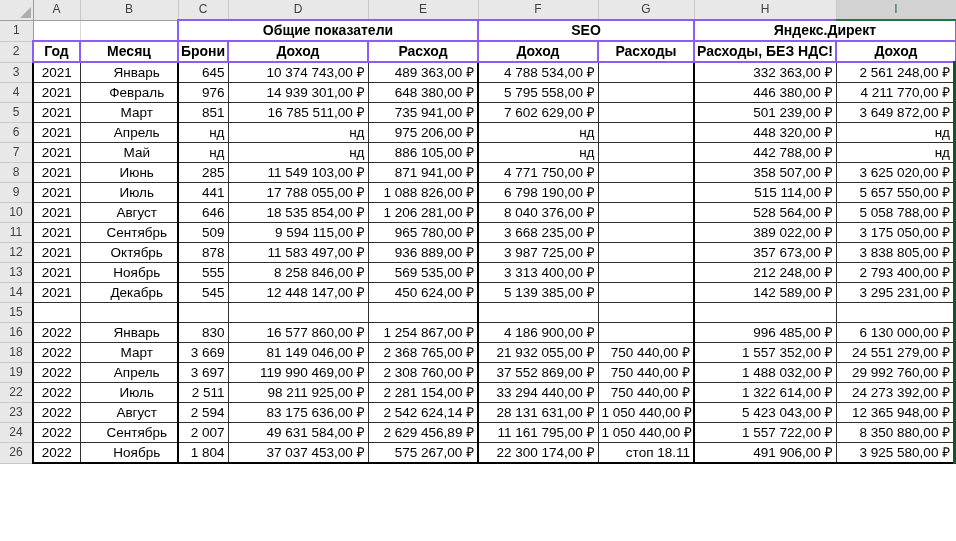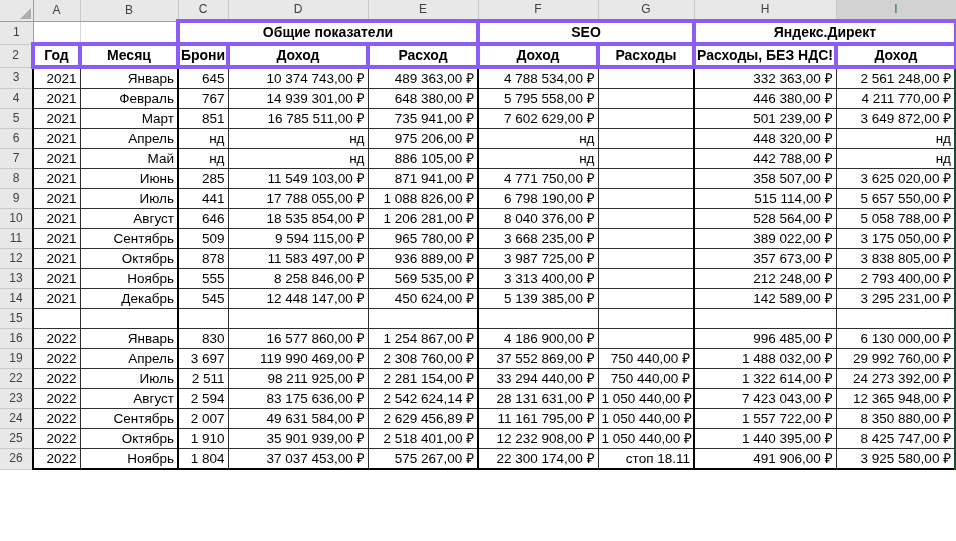--- a/index.html
+++ b/index.html
@@ -30,30 +30,30 @@
   }
   .corner::after{
     content:"";position:absolute;right:2px;bottom:2px;
     border-style:solid;border-width:0 0 11px 11px;
     border-color:transparent transparent #adadad transparent;
   }
   
   .ghost{background:#fff;border-right:1px solid #d9d9d9;}
   .mhdr,.fhdr{
     font-weight:bold;font-size:14px;text-align:center;background:#fff;
-    border:4px solid #8b5cf6;
+    border:2px solid #8b5cf6;
   }
   .c{
     background:#fff;border-right:1px solid #2f2f2f;border-bottom:1px solid #2f2f2f;
     padding:0 3px;
   }
   .tlft{border-left:2px solid #000;}
-  .trgt{border-right:4px solid #14532d;}
+  .trgt{border-right:6px solid #14532d;}
   .lastrow td.c{border-bottom:2px solid #000;}
-  .a-c{text-align:right}.a-l{text-align:right;padding-left:19px}.a-r{text-align:right}
+  .a-c{text-align:center}.a-l{text-align:center;padding-left:19px}.a-r{text-align:right}
 </style>
 </head>
 <body>
 
 <div>
   <table id="grid">
     <colgroup id="cols">
         <col style="width: 33px;">
         <col style="width: 47px;">
         <col style="width: 98px;">
@@ -107,21 +107,21 @@
           <td class="c a-r">489 363,00 ₽</td>
           <td class="c a-r tlft">4 788 534,00 ₽</td>
           <td class="c a-r"></td>
           <td class="c a-r tlft">332 363,00 ₽</td>
           <td class="c a-r trgt">2 561 248,00 ₽</td>
         </tr>
         <tr>
           <td class="rowhdr">4</td>
           <td class="c a-c tlft">2021</td>
           <td class="c a-l">Февраль</td>
-          <td class="c a-r tlft">767</td>
+          <td class="c a-r tlft">976</td>
           <td class="c a-r">14 939 301,00 ₽</td>
           <td class="c a-r">648 380,00 ₽</td>
           <td class="c a-r tlft">5 795 558,00 ₽</td>
           <td class="c a-r"></td>
           <td class="c a-r tlft">446 380,00 ₽</td>
           <td class="c a-r trgt">4 211 770,00 ₽</td>
         </tr>
         <tr>
           <td class="rowhdr">5</td>
           <td class="c a-c tlft">2021</td>
@@ -258,20 +258,32 @@
           <td class="rowhdr">16</td>
           <td class="c a-c tlft">2022</td>
           <td class="c a-l">Январь</td>
           <td class="c a-r tlft">830</td>
           <td class="c a-r">16 577 860,00 ₽</td>
           <td class="c a-r">1 254 867,00 ₽</td>
           <td class="c a-r tlft">4 186 900,00 ₽</td>
           <td class="c a-r"></td>
           <td class="c a-r tlft">996 485,00 ₽</td>
           <td class="c a-r trgt">6 130 000,00 ₽</td>
+        </tr>
+        <tr>
+          <td class="rowhdr">18</td>
+          <td class="c a-c tlft">2022</td>
+          <td class="c a-l">Март</td>
+          <td class="c a-r tlft">3 669</td>
+          <td class="c a-r">81 149 046,00 ₽</td>
+          <td class="c a-r">2 368 765,00 ₽</td>
+          <td class="c a-r tlft">21 932 055,00 ₽</td>
+          <td class="c a-r">750 440,00 ₽</td>
+          <td class="c a-r tlft">1 557 352,00 ₽</td>
+          <td class="c a-r trgt">24 551 279,00 ₽</td>
         </tr>
         <tr>
           <td class="rowhdr">19</td>
           <td class="c a-c tlft">2022</td>
           <td class="c a-l">Апрель</td>
           <td class="c a-r tlft">3 697</td>
           <td class="c a-r">119 990 469,00 ₽</td>
           <td class="c a-r">2 308 760,00 ₽</td>
           <td class="c a-r tlft">37 552 869,00 ₽</td>
           <td class="c a-r">750 440,00 ₽</td>
@@ -292,47 +304,35 @@
         </tr>
         <tr>
           <td class="rowhdr">23</td>
           <td class="c a-c tlft">2022</td>
           <td class="c a-l">Август</td>
           <td class="c a-r tlft">2 594</td>
           <td class="c a-r">83 175 636,00 ₽</td>
           <td class="c a-r">2 542 624,14 ₽</td>
           <td class="c a-r tlft">28 131 631,00 ₽</td>
           <td class="c a-r">1 050 440,00 ₽</td>
-          <td class="c a-r tlft">7 423 043,00 ₽</td>
+          <td class="c a-r tlft">5 423 043,00 ₽</td>
           <td class="c a-r trgt">12 365 948,00 ₽</td>
         </tr>
         <tr>
           <td class="rowhdr">24</td>
           <td class="c a-c tlft">2022</td>
           <td class="c a-l">Сентябрь</td>
           <td class="c a-r tlft">2 007</td>
           <td class="c a-r">49 631 584,00 ₽</td>
           <td class="c a-r">2 629 456,89 ₽</td>
           <td class="c a-r tlft">11 161 795,00 ₽</td>
           <td class="c a-r">1 050 440,00 ₽</td>
           <td class="c a-r tlft">1 557 722,00 ₽</td>
           <td class="c a-r trgt">8 350 880,00 ₽</td>
         </tr>
-        <tr>
-          <td class="rowhdr">25</td>
-          <td class="c a-c tlft">2022</td>
-          <td class="c a-l">Октябрь</td>
-          <td class="c a-r tlft">1 910</td>
-          <td class="c a-r">35 901 939,00 ₽</td>
-          <td class="c a-r">2 518 401,00 ₽</td>
-          <td class="c a-r tlft">12 232 908,00 ₽</td>
-          <td class="c a-r">1 050 440,00 ₽</td>
-          <td class="c a-r tlft">1 440 395,00 ₽</td>
-          <td class="c a-r trgt">8 425 747,00 ₽</td>
-        </tr>
         <tr class="lastrow">
           <td class="rowhdr">26</td>
           <td class="c a-c tlft">2022</td>
           <td class="c a-l">Ноябрь</td>
           <td class="c a-r tlft">1 804</td>
           <td class="c a-r">37 037 453,00 ₽</td>
           <td class="c a-r">575 267,00 ₽</td>
           <td class="c a-r tlft">22 300 174,00 ₽</td>
           <td class="c a-r">стоп 18.11</td>
           <td class="c a-r tlft">491 906,00 ₽</td>

